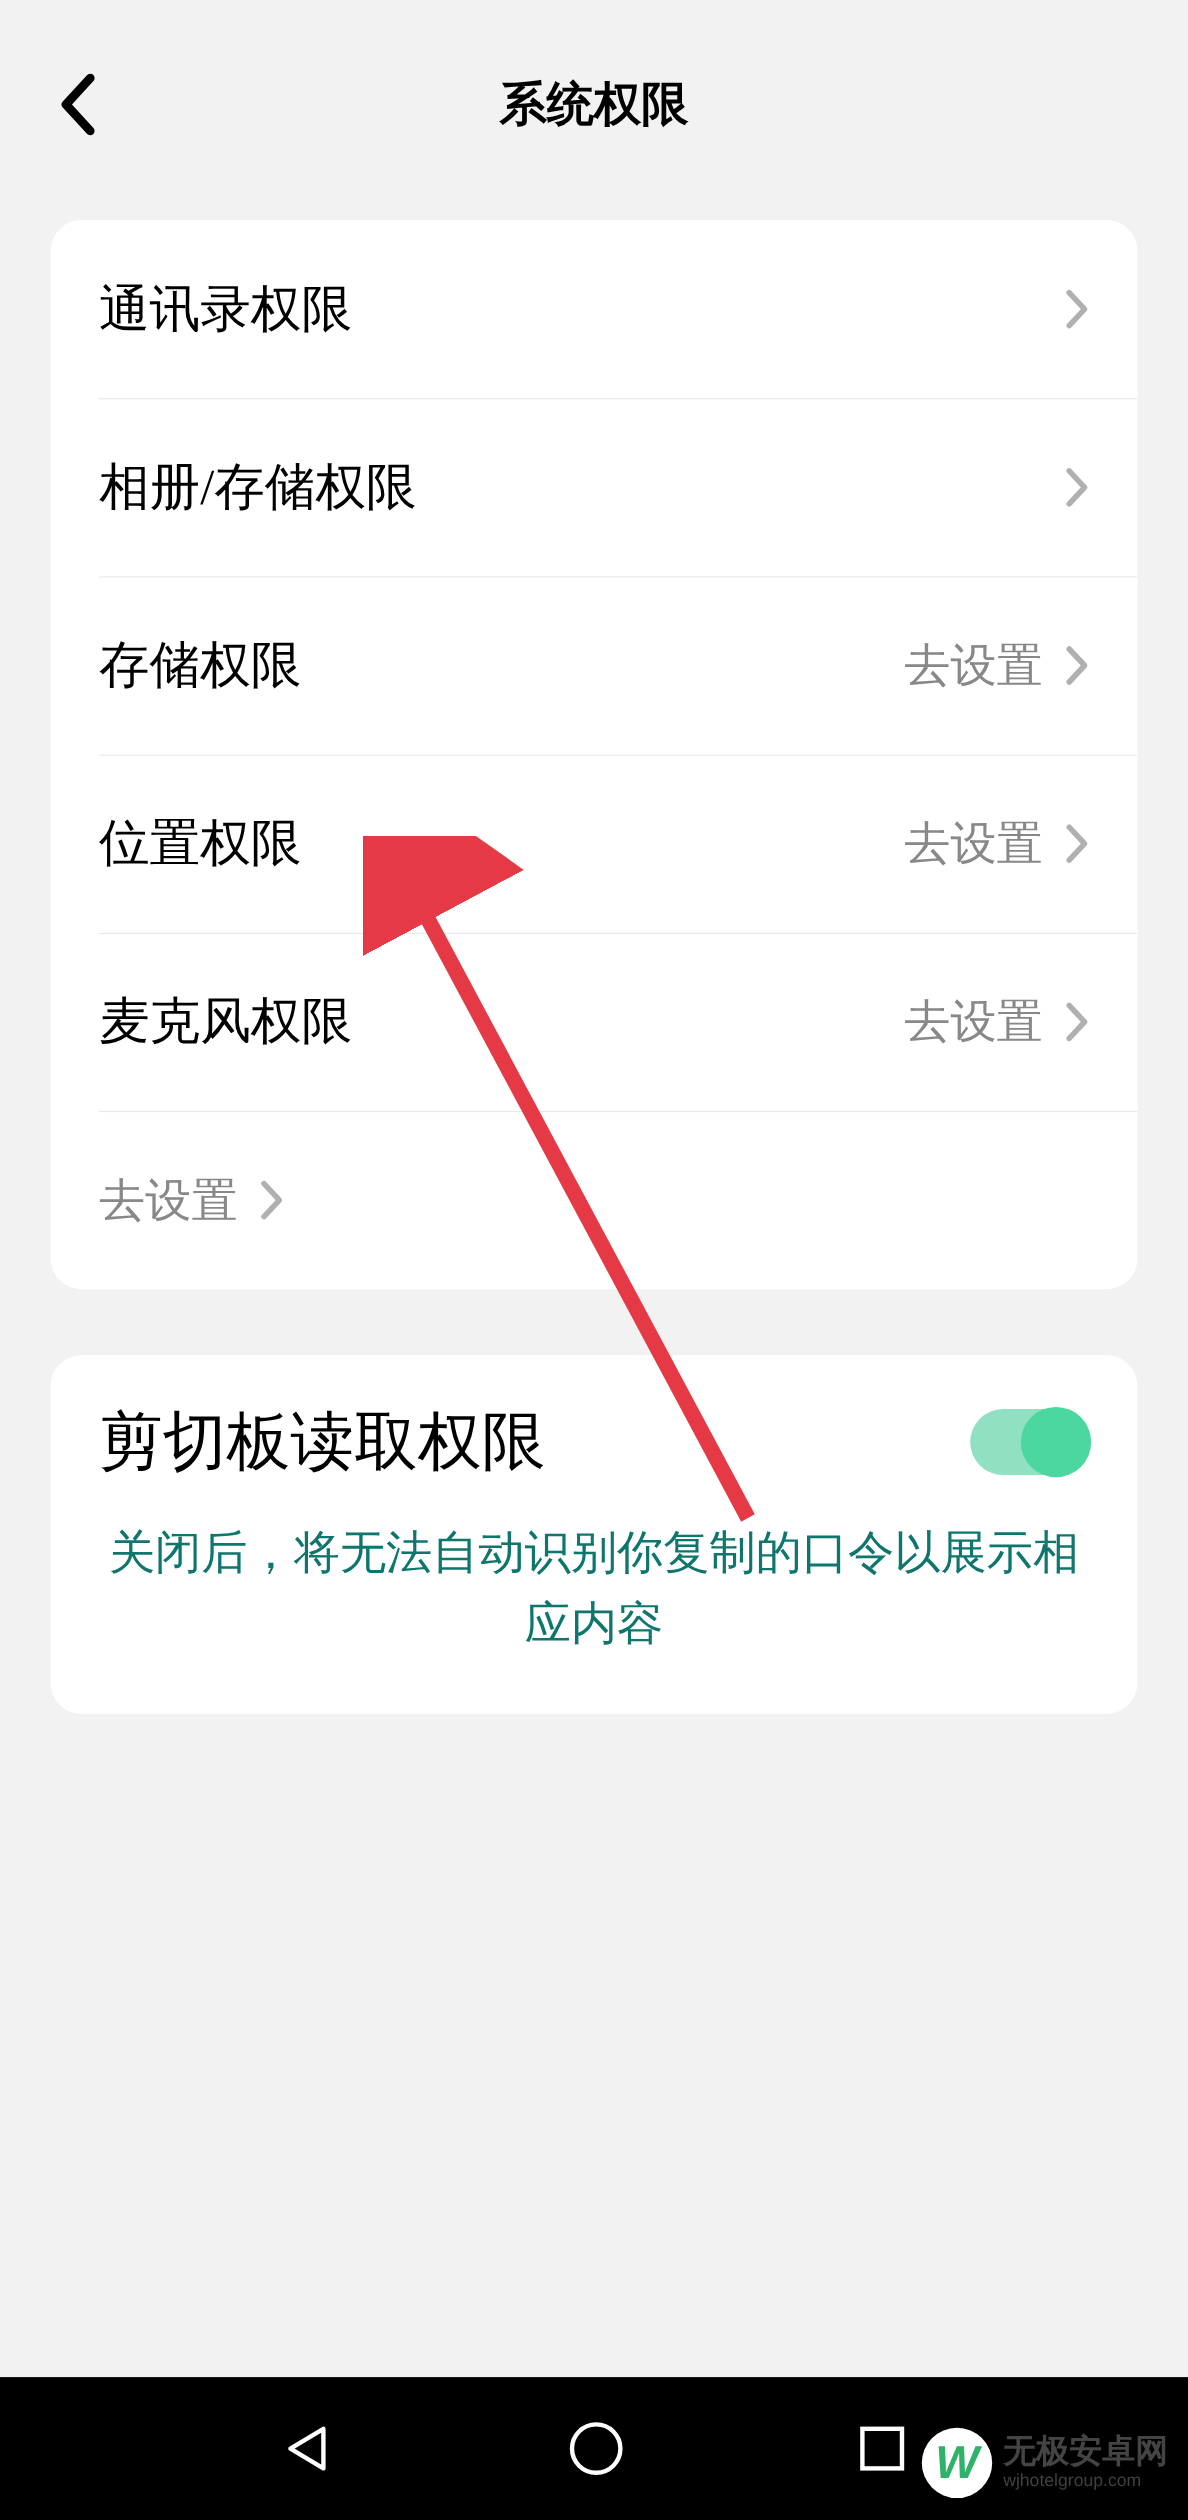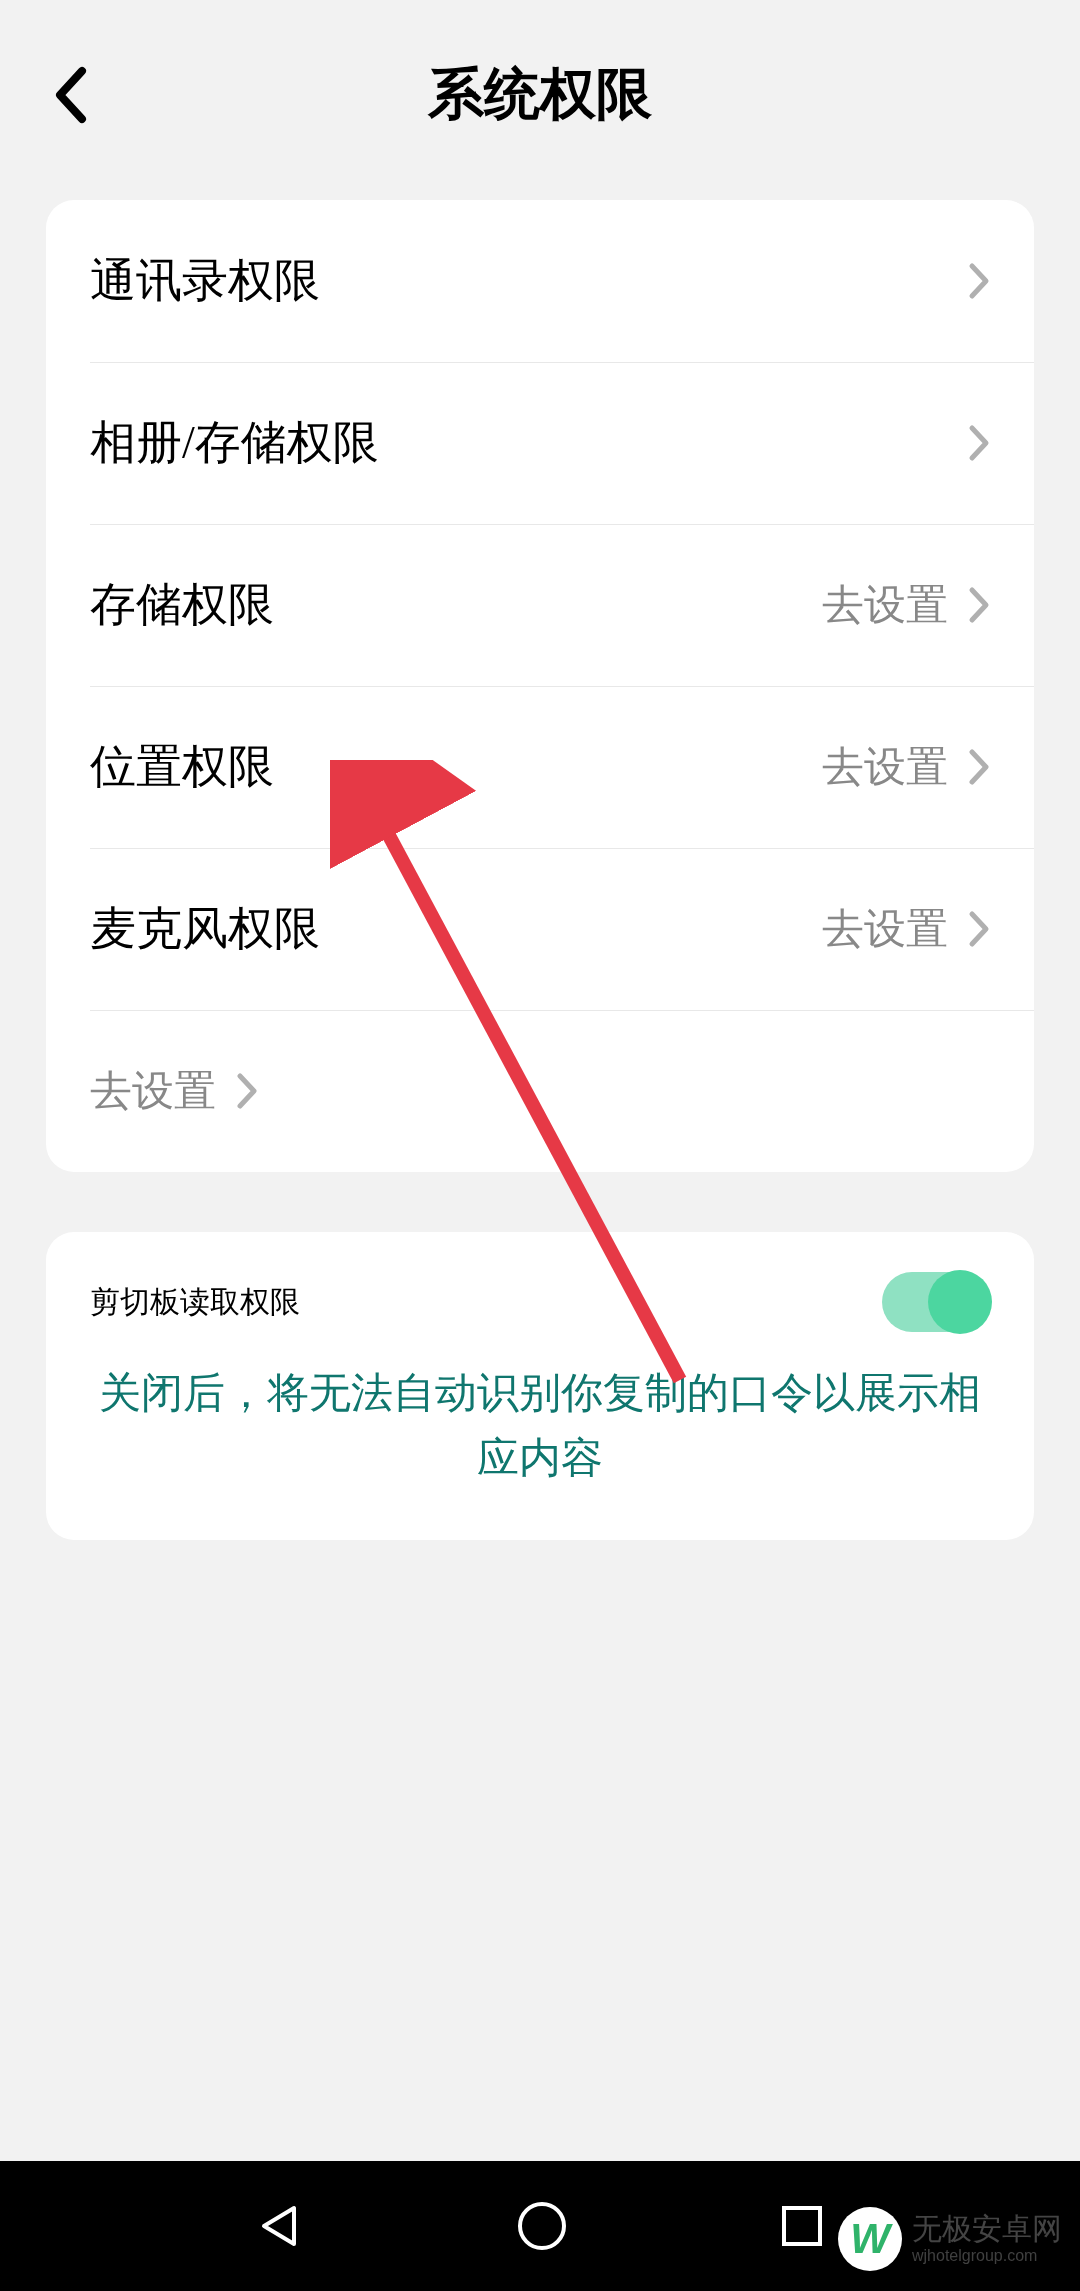--- a/index.html
+++ b/index.html
@@ -28,21 +28,21 @@
       transform: translateY(-50%);
       width: 60px;
       height: 60px;
       display: flex;
       align-items: center;
       justify-content: center;
     }
     .header-title {
       width: 100%;
       text-align: center;
-      font-size: 56px;
+      font-size: 43px;
       font-weight: 700;
       color: #000;
     }
     .card {
       margin: 30px 46px 0 46px;
       background: #fff;
       border-radius: 28px;
       overflow: hidden;
     }
     .list-item {
@@ -84,21 +84,21 @@
       background: #fff;
       border-radius: 28px;
       padding: 40px 44px 50px 44px;
     }
     .toggle-row {
       display: flex;
       align-items: center;
       justify-content: space-between;
     }
     .toggle-label {
-      font-size: 30px;
+      font-size: 58px;
       color: #000;
     }
     .toggle {
       width: 108px;
       height: 60px;
       background: #8fe1c2;
       border-radius: 60px;
       position: relative;
     }
     .toggle-knob {
@@ -155,21 +155,21 @@
       display: flex;
       align-items: center;
       justify-content: center;
       font-size: 42px;
       font-weight: 900;
       color: #2fb36a;
       font-style: italic;
       box-shadow: 0 0 4px rgba(0,0,0,0.2);
     }
     .wm-text { display:flex; flex-direction:column; line-height:1; }
-    .wm-title { font-size: 30px; color:#444; font-weight:400; }
+    .wm-title { font-size: 30px; color:#444; font-weight:700; }
     .wm-sub { font-size: 16px; color:#404040; margin-top:4px; }
   </style>
 </head>
 <body>
 
 <div class="status-area"></div>
 
 <div class="header">
   <div class="back-btn">
     <svg width="36" height="60" viewBox="0 0 36 60">

